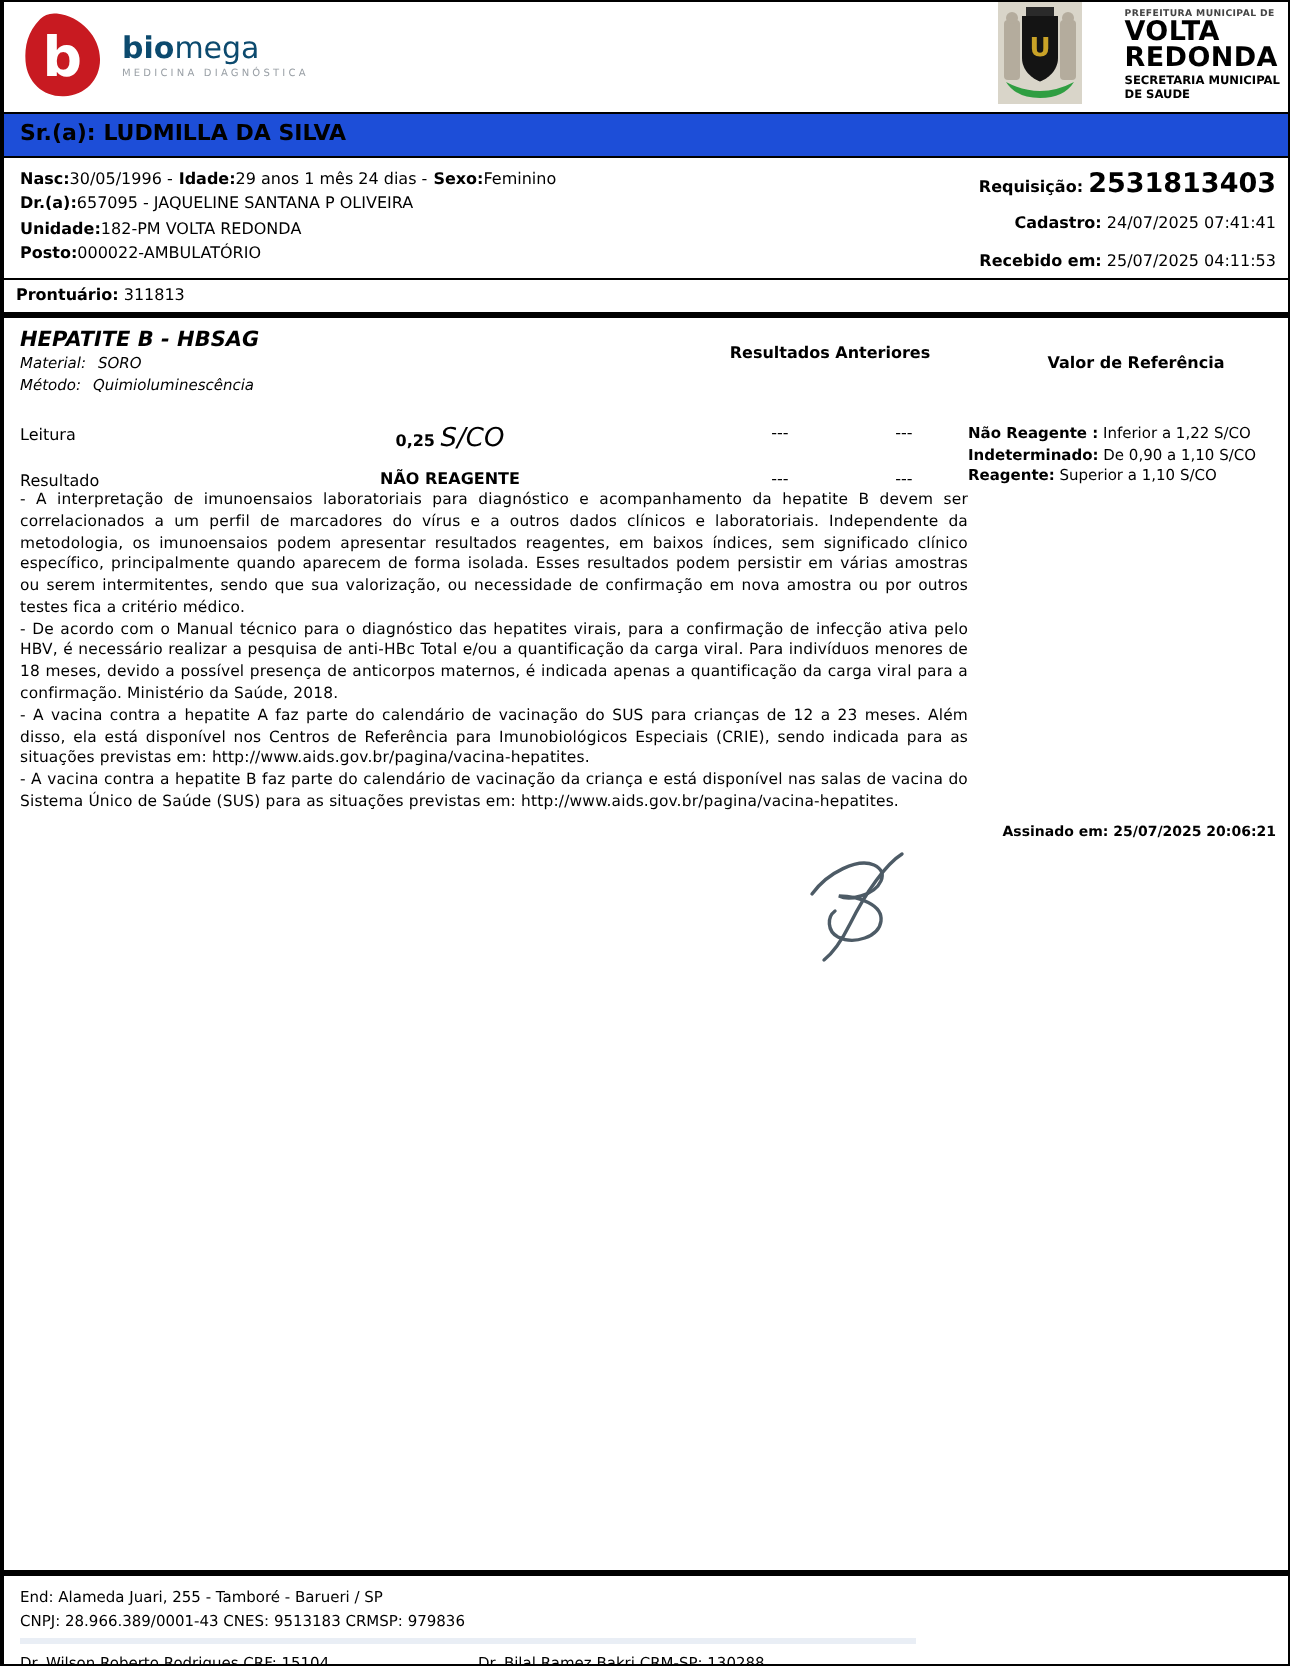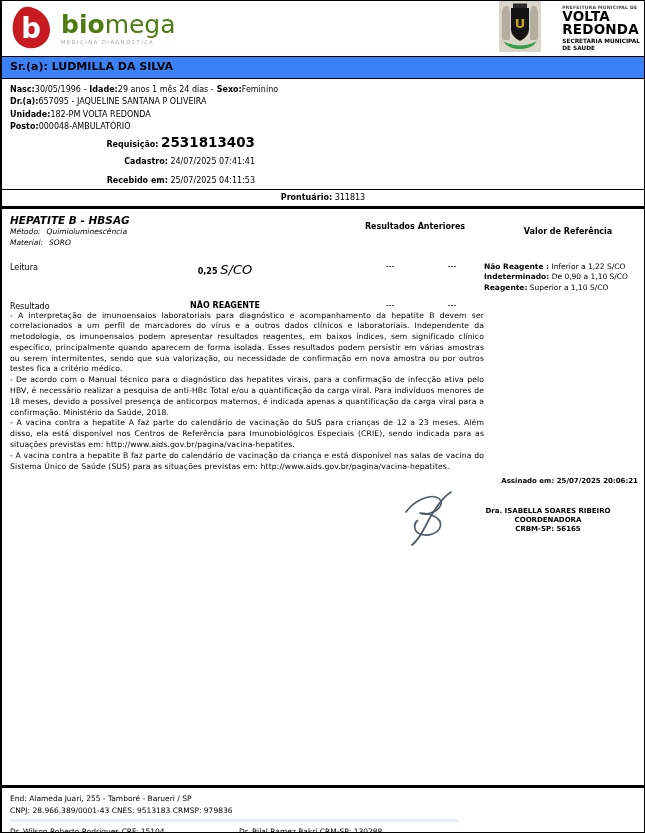--- a/index.html
+++ b/index.html
@@ -10,51 +10,51 @@
   }
   .page {
     width:645px; height:833px; background:#fff;
     border:1px solid #000; border-left-width:2px;
     display:flex; flex-direction:column; overflow:hidden; position:relative;
   }
   
   .top { display:flex; justify-content:space-between; align-items:center; height:55px; padding:3px 4px 3px 8px; }
   .brand { display:flex; align-items:center; }
   .brand-text { margin-left:5px; }
-  .brand-word { font-size:25px; color:#4d7c0f; line-height:1; }
+  .brand-word { font-size:15px; color:#0c4a6e; line-height:1; }
   .brand-word .bio { font-weight:bold; }
   .brand-tagline { font-size:5px; color:#9aa0a6; letter-spacing:1.6px; margin-top:2px; }
   .vr { display:flex; align-items:center; gap:5px; }
   .vr-text { display:flex; flex-direction:column;margin-left:16px; }
   .vr-pref { font-size:4.6px; font-weight:bold; color:#444; letter-spacing:0.2px; }
   .vr-name { font-size:13.5px; font-weight:800; line-height:0.95; letter-spacing:0.2px; }
   .vr-sec { font-size:5.8px; font-weight:bold; line-height:1.25; margin-top:2px; }
   
-  .name-band { border-top:1px solid #000; border-bottom:1px solid #000; background:#3b82f6; padding:3px 8px 5px; font-size:11px; font-weight:bold; }
-  
-  .details { display:flex; padding:5px 6px 4px 8px;flex-direction:column; }
+  .name-band { border-top:1px solid #000; border-bottom:1px solid #000; background:#1d4ed8; padding:3px 8px 5px; font-size:11px; font-weight:bold; }
+  
+  .details { display:flex; padding:5px 6px 4px 8px; }
   .d-left { flex:1; font-size:8px; line-height:1.55; }
   .d-left b { font-weight:bold; }
   .d-left span { margin-right:3px; }
   .d-right { width:245px; text-align:right; font-size:8px; }
   .req-num { font-size:13.5px; font-weight:bold; }
   .d-right .r2 { margin-top:7px; }
   .d-right .r3 { margin-top:10px; }
   .thin-rule { border-top:1px solid #000; }
-  .prontuario { text-align:center; font-size:8px; padding:3px 6px 4px; }
+  .prontuario { text-align:left; font-size:8px; padding:3px 6px 4px; }
   .thick-rule { border-top:3px solid #000; }
   
   .test { position:relative; padding:5px 3px 0 8px; }
   .test-head { position:relative; min-height:36px; }
   .t-title { font-size:10.5px; font-weight:bold; font-style:italic; }
   .t-sub { font-size:7.5px; font-style:italic; margin-top:1px; line-height:1.35; }
   .t-sub .lbl { margin-right:6px; }
   .col-prev { position:absolute; left:330px; top:8px; width:150px; text-align:center; font-size:8px; font-weight:bold; }
   .col-ref  { position:absolute; left:482px; top:13px; width:152px; text-align:center; font-size:8px; font-weight:bold; }
-  .res-grid { display:grid; grid-template-columns:80px 270px 60px 64px 1fr; margin-top:12px; font-size:8px; row-gap:24px; align-items:start; padding-right:2px; }
+  .res-grid { display:grid; grid-template-columns:80px 270px 60px 64px 1fr; margin-top:12px; font-size:8px; row-gap:8px; align-items:start; padding-right:2px; }
   .c-label { padding-top:1px; }
   .c-value { text-align:center; font-weight:bold; }
   .c-value .unit { font-weight:normal; font-style:italic; font-size:13px; }
   .c-prev { text-align:center; }
   .c-ref { grid-column:5; grid-row:1 / 3; font-size:7.5px; line-height:1.42; }
   .c-ref b { font-weight:bold;margin-top:36px; }
   
   .notes { width:474px; font-size:7.7px; line-height:1.4; text-align:justify; letter-spacing:0.1px; }
   .notes p { margin:0; }
   
@@ -121,21 +121,21 @@
       <div>
         <b>Nasc:</b><span>30/05/1996 -</span><b>Idade:</b><span>29 anos 1 mês 24 dias  -</span><b>Sexo:</b><span>Feminino</span>
       </div>
       <div>
         <b>Dr.(a):</b><span>657095 - JAQUELINE SANTANA P OLIVEIRA</span>
       </div>
       <div>
         <b>Unidade:</b><span>182-PM VOLTA REDONDA</span>
       </div>
       <div>
-        <b>Posto:</b><span>000048-AMBULATÓRIO</span>
+        <b>Posto:</b><span>000022-AMBULATÓRIO</span>
       </div>
     </div>
     <div class="d-right">
       <div>
         <b>Requisição:</b>
         <span class="req-num">2531813403</span>
       </div>
       <div class="r2">
         <b>Cadastro:</b>
         <span>24/07/2025 07:41:41</span>
@@ -151,24 +151,24 @@
   <div class="prontuario">
     <b>Prontuário:</b>
     <span>311813</span>
   </div>
   <div class="thick-rule"></div>
 
   <div class="test">
     <div class="test-head">
       <div class="t-title">HEPATITE B - HBSAG</div>
       <div class="t-sub">
+        <span class="lbl">Material:</span><span>SORO</span>
+      </div>
+      <div class="t-sub">
         <span class="lbl">Método:</span><span>Quimioluminescência</span>
-      </div>
-      <div class="t-sub">
-        <span class="lbl">Material:</span><span>SORO</span>
       </div>
       <div class="col-prev">Resultados Anteriores</div>
       <div class="col-ref">Valor de Referência</div>
     </div>
 
     <div class="res-grid">
 
       <div class="c-label">Leitura</div>
       <div class="c-value">
         <span>0,25</span>
@@ -199,25 +199,20 @@
       <div class="signed">
         <span>Assinado em:</span>
         <span>25/07/2025 20:06:21</span>
       </div>
       <span class="sig-mark">
         <svg width="80" height="62" viewBox="0 0 80 62">
           <path d="M56 5 C48 10 38 24 30 40 C26 48 22 54 17 58" stroke="#4d5b66" stroke-width="1.7" fill="none" stroke-linecap="round"></path>
           <path d="M11 25 C19 14 34 7 42 10.5 C50 14 45.5 23 35.5 26 C30 27.7 26.5 27 24.5 26 C34.5 26 46.5 30.5 45.5 38.5 C44.5 46.5 32 50.5 24 46.5 C18.5 43.5 18.5 36.5 22.5 33.5" stroke="#4d5b66" stroke-width="1.7" fill="none" stroke-linecap="round"></path>
         </svg>
       </span>
-      <div class="doctor-block">
-        <div>Dra. ISABELLA SOARES RIBEIRO</div>
-        <div>COORDENADORA</div>
-        <div>CRBM-SP: 56165</div>
-      </div>
     </div>
   </div>
 
   <div class="spacer"></div>
 
   <div class="footer">
     <div>End: Alameda Juari, 255 - Tamboré - Barueri / SP</div>
     <div>CNPJ: 28.966.389/0001-43 CNES: 9513183 CRMSP: 979836</div>
     <div class="blue-rule"></div>
     <div class="doctors">

